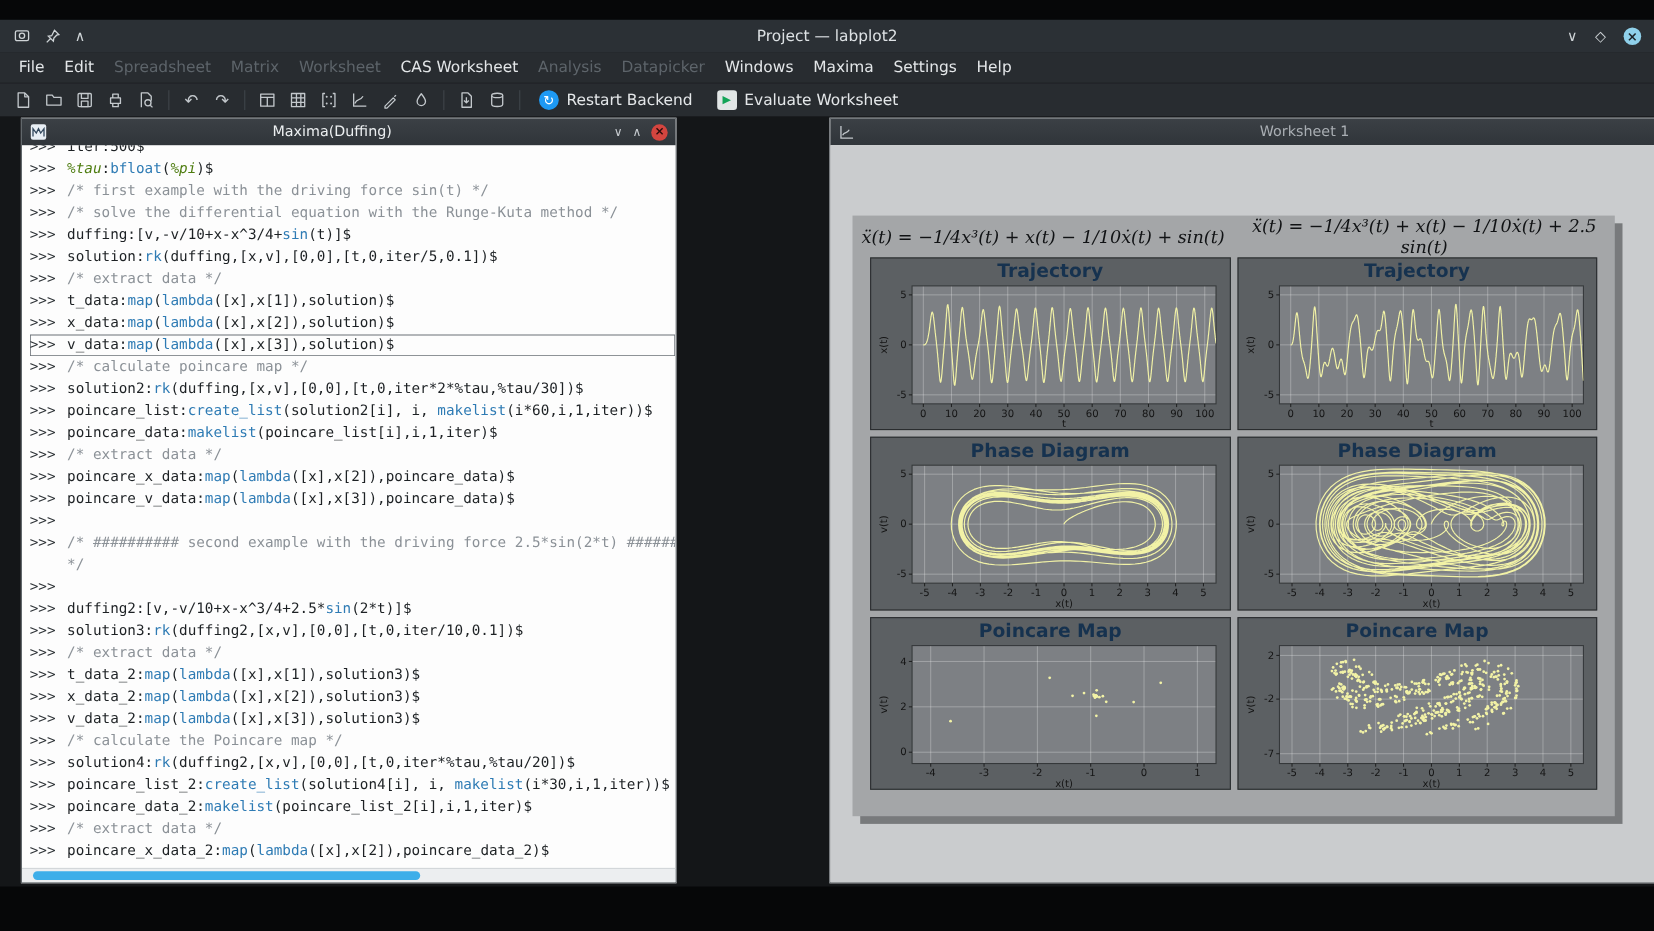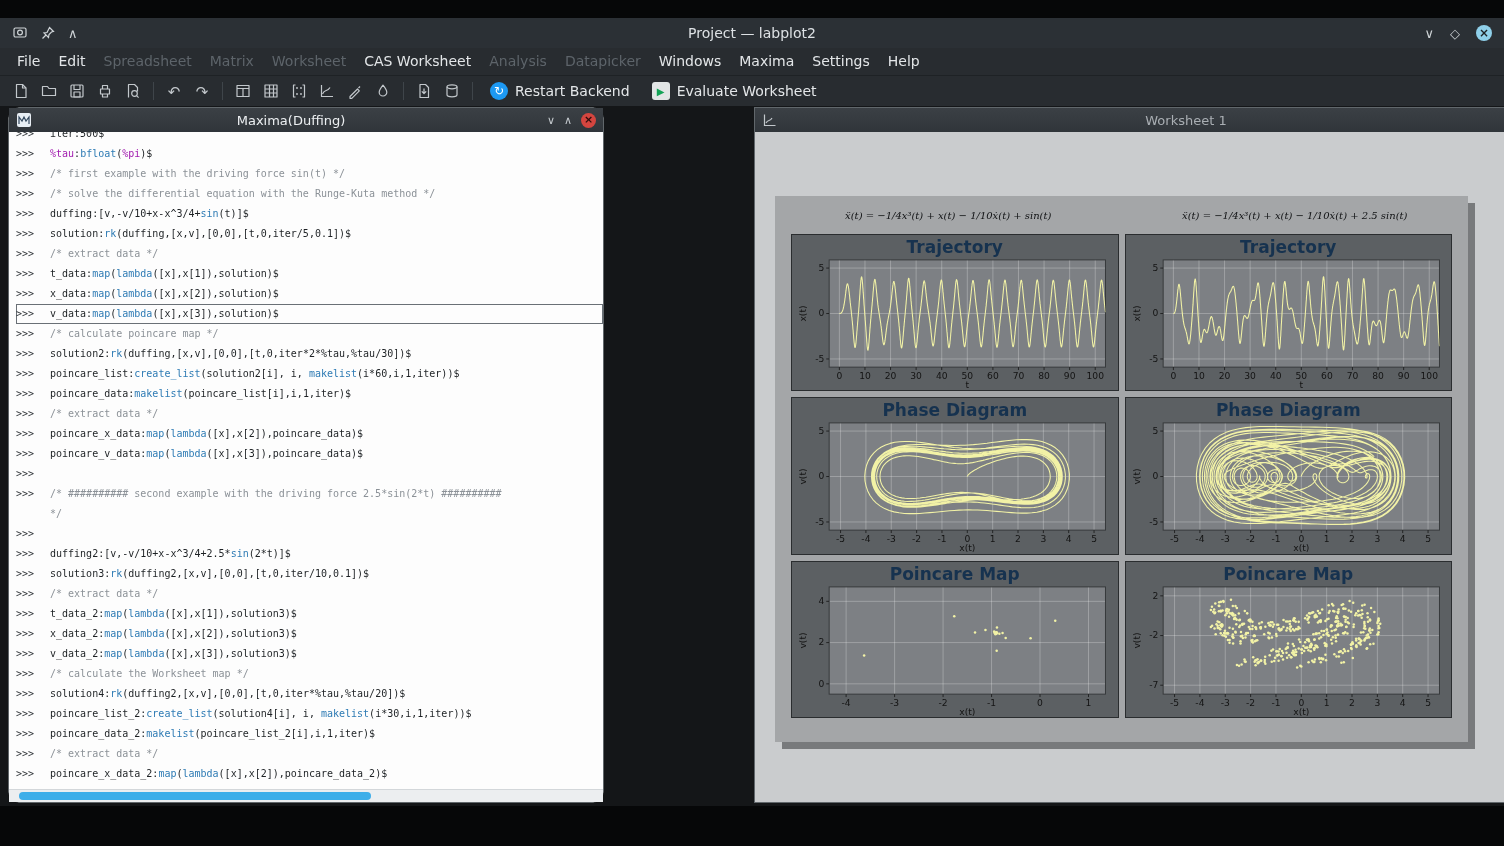--- a/index.html
+++ b/index.html
@@ -33,54 +33,54 @@
              font-size:14px;padding:0 10px;height:28px;font-family:inherit;}
   .restart-ico{display:inline-flex;width:18px;height:18px;border-radius:50%;background:#1d99f3;color:#fff;
                font-size:12px;align-items:center;justify-content:center;}
   .eval-ico{display:inline-flex;width:18px;height:18px;border-radius:3px;background:#e2e6e6;color:#13a457;
             font-size:10px;align-items:center;justify-content:center;}
 
   
   .mdi{position:absolute;left:0;top:106px;width:100%;height:700px;background:#141618;}
   .win{position:absolute;top:1px;height:696px;background:#fcfcfc;border:1px solid #61676b;
        box-sizing:border-box;display:flex;flex-direction:column;}
-  #win-maxima{left:8px;width:596px;border-radius:13px;}
+  #win-maxima{left:19px;width:596px;}
   #win-worksheet{left:754px;width:894px;}
   .win-titlebar{position:relative;flex:0 0 24px;height:24px;background:linear-gradient(#3b4045,#30353a);
                 display:flex;align-items:center;padding:0 7px;gap:8px;}
   .win-title{position:absolute;left:40px;right:70px;text-align:center;font-size:13px;color:#eceff1;pointer-events:none;}
   #win-worksheet .win-title{color:#a9aeb3;}
   .win-controls{margin-left:auto;display:flex;align-items:center;gap:9px;z-index:1;}
   .win-glyph{color:#c6cbcf;font-size:11px;line-height:1;}
   .win-close{width:15px;height:15px;border-radius:50%;text-align:center;line-height:14px;font-size:11px;font-weight:bold;}
   .win-close.active{background:#d4453f;color:#2a0c0b;}
   .win-close.inactive{background:#9c5a53;color:#2a0c0b;}
   .win-ico{display:inline-flex;width:16px;height:16px;}
 
   
   .console{flex:1;background:#fdfdfd;overflow:hidden;padding-left:7px;
-           font-family:"DejaVu Sans Mono","Liberation Mono",monospace;font-size:10px;line-height:20px;}
+           font-family:"DejaVu Sans Mono","Liberation Mono",monospace;font-size:13px;line-height:20px;}
   .console-inner{margin-top:-8px;}
   .console-line{white-space:pre;height:20px;}
   .console-line.focused{box-shadow:inset 0 0 0 1px #6a7076;}
   .prompt{display:inline-block;width:34px;color:#2e3337;}
   .tk-k{color:#1d2124;}
   .tk-f{color:#2e7bb4;}
   .tk-c{color:#8b9197;margin-top:12px;}
-  .tk-s{color:#a21caf;}
+  .tk-s{color:#4d7c0f;font-style:italic;}
   .hscroll{flex:0 0 12px;background:#eceef0;border-top:1px solid #d3d7da;position:relative;}
   .hthumb{position:absolute;left:10px;top:2px;width:352px;height:8px;border-radius:4px;background:#3daee9;}
 
   
   .ws-area{flex:1;background:#caccce;position:relative;overflow:hidden;}
   .ws-page{position:absolute;left:20px;top:64px;width:693px;height:546px;background:#a4a6a8;
            box-shadow:7px 7px 0 rgba(20,22,24,.45);}
   .eq-row{position:absolute;left:0;right:0;top:4px;height:30px;display:flex;align-items:center;}
   .eq{flex:1;text-align:center;font-family:"DejaVu Serif","Liberation Serif",serif;font-style:italic;
-      font-size:10px;color:#101214;}
+      font-size:16px;color:#101214;}
   .plot-grid{position:absolute;left:16px;right:16px;top:38px;bottom:24px;display:grid;
              grid-template-columns:1fr 1fr;grid-template-rows:1fr 1fr 1fr;gap:6px;}
   .plot-box{background:#5c6063;border:1px solid #2a2d2f;display:flex;flex-direction:column;min-height:0;}
   .plot-title{flex:0 0 15px;text-align:center;font-size:17px;font-weight:bold;color:#16324f;padding-top:2px;}
   .plot-svg{flex:1;width:100%;min-height:0;display:block;}
 
   .bottom-strip{position:absolute;left:0;top:806px;width:100%;height:40px;background:#060708;}
 </style>
 </head>
 <body>
@@ -296,21 +296,21 @@
             <div class="console-line"><span class="prompt">&gt;&gt;&gt; </span></div>
             <div class="console-line"><span class="prompt">&gt;&gt;&gt; </span><span class="tk-c">/* ########## second example with the driving force 2.5*sin(2*t) ##########</span></div>
             <div class="console-line"><span class="prompt"></span><span class="tk-c">*/</span></div>
             <div class="console-line"><span class="prompt">&gt;&gt;&gt; </span></div>
             <div class="console-line"><span class="prompt">&gt;&gt;&gt; </span><span class="tk-k">duffing2:[v,-v/10+x-x^3/4+2.5*</span><span class="tk-f">sin</span><span class="tk-k">(2*t)]$</span></div>
             <div class="console-line"><span class="prompt">&gt;&gt;&gt; </span><span class="tk-k">solution3:</span><span class="tk-f">rk</span><span class="tk-k">(duffing2,[x,v],[0,0],[t,0,iter/10,0.1])$</span></div>
             <div class="console-line"><span class="prompt">&gt;&gt;&gt; </span><span class="tk-c">/* extract data */</span></div>
             <div class="console-line"><span class="prompt">&gt;&gt;&gt; </span><span class="tk-k">t_data_2:</span><span class="tk-f">map</span><span class="tk-k">(</span><span class="tk-f">lambda</span><span class="tk-k">([x],x[1]),solution3)$</span></div>
             <div class="console-line"><span class="prompt">&gt;&gt;&gt; </span><span class="tk-k">x_data_2:</span><span class="tk-f">map</span><span class="tk-k">(</span><span class="tk-f">lambda</span><span class="tk-k">([x],x[2]),solution3)$</span></div>
             <div class="console-line"><span class="prompt">&gt;&gt;&gt; </span><span class="tk-k">v_data_2:</span><span class="tk-f">map</span><span class="tk-k">(</span><span class="tk-f">lambda</span><span class="tk-k">([x],x[3]),solution3)$</span></div>
-            <div class="console-line"><span class="prompt">&gt;&gt;&gt; </span><span class="tk-c">/* calculate the Worksheet map */</span></div>
+            <div class="console-line"><span class="prompt">&gt;&gt;&gt; </span><span class="tk-c">/* calculate the Poincare map */</span></div>
             <div class="console-line"><span class="prompt">&gt;&gt;&gt; </span><span class="tk-k">solution4:</span><span class="tk-f">rk</span><span class="tk-k">(duffing2,[x,v],[0,0],[t,0,iter*%tau,%tau/20])$</span></div>
             <div class="console-line"><span class="prompt">&gt;&gt;&gt; </span><span class="tk-k">poincare_list_2:</span><span class="tk-f">create_list</span><span class="tk-k">(solution4[i], i, </span><span class="tk-f">makelist</span><span class="tk-k">(i*30,i,1,iter))$</span></div>
             <div class="console-line"><span class="prompt">&gt;&gt;&gt; </span><span class="tk-k">poincare_data_2:</span><span class="tk-f">makelist</span><span class="tk-k">(poincare_list_2[i],i,1,iter)$</span></div>
             <div class="console-line"><span class="prompt">&gt;&gt;&gt; </span><span class="tk-c">/* extract data */</span></div>
             <div class="console-line"><span class="prompt">&gt;&gt;&gt; </span><span class="tk-k">poincare_x_data_2:</span><span class="tk-f">map</span><span class="tk-k">(</span><span class="tk-f">lambda</span><span class="tk-k">([x],x[2]),poincare_data_2)$</span></div>
           </div>
       </div>
       <div class="hscroll">
         <div class="hthumb"></div>
       </div>

